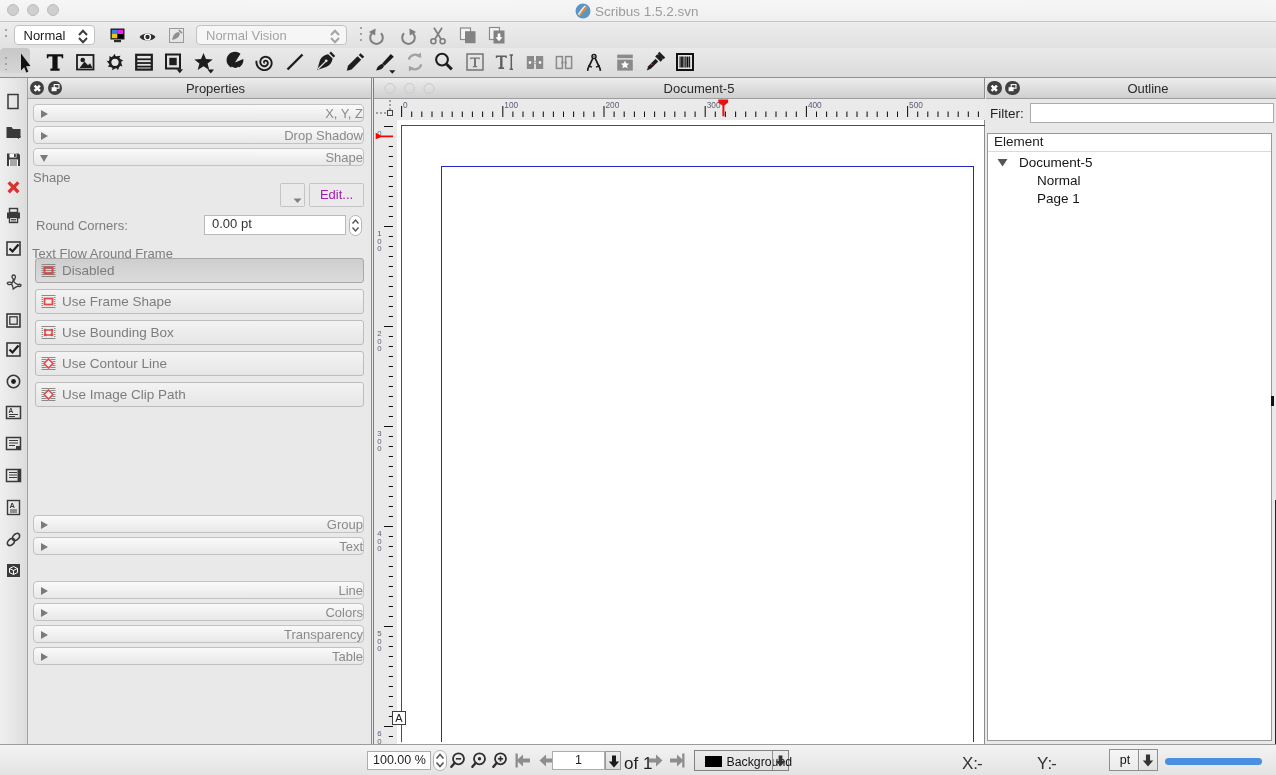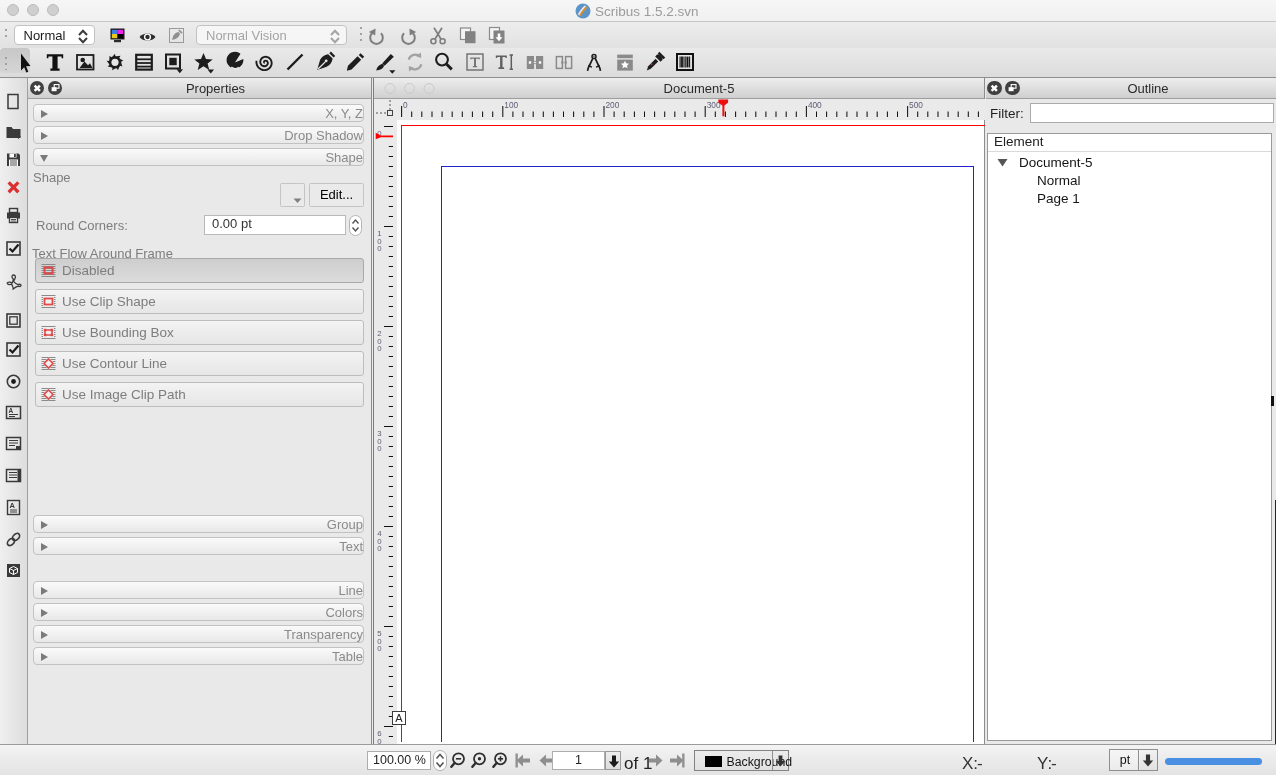--- a/index.html
+++ b/index.html
@@ -355,21 +355,21 @@
         </svg></div>
     <div class="ptitle" style="left:32px; right:0;">Properties</div>
   </div>
   <div class="sec" style="top:26px;"><div class="tri-r"></div>X, Y, Z</div>
   <div class="sec" style="top:48px;"><div class="tri-r"></div>Drop Shadow</div>
   <div class="sec" style="top:70px;"><div class="tri-d"></div>Shape</div>
   <div class="plabel" style="left:5px; top:92px;">Shape</div>
   <div class="pbtn2" style="left:252px; top:105px; width:25px;"><svg width="23" height="22" viewBox="0 0 23 22">
         <path d="M12.5,14.5 h8 l-4,4.5 z" fill="#808080"></path>
       </svg></div>
-  <div class="pbtn2" style="left:281px; top:105px; width:55px; color:#000000; font-size:13px; text-align:center; line-height:22px;">Edit...</div>
+  <div class="pbtn2" style="left:281px; top:105px; width:55px; color:#a21caf; font-size:13px; text-align:center; line-height:22px;">Edit...</div>
   <div class="plabel" style="left:8px; top:140px;">Round Corners:</div>
   <div id="rcinput">0.00 pt</div>
   <div class="pbtn2" style="left:321px; top:136.5px; width:13px; height:21px; border-radius:6.5px; background:#fff; border-color:#b5b5b5;"><svg width="11" height="19" viewBox="0 0 11 19">
         <path d="M2.5,7.5 L5.5,4 L8.5,7.5" fill="none" stroke="#555" stroke-width="1.4"></path>
         <path d="M2.5,11.5 L5.5,15 L8.5,11.5" fill="none" stroke="#555" stroke-width="1.4"></path>
       </svg></div>
   <div class="plabel" style="left:4px; top:168px;">Text Flow Around Frame</div>
   <div id="tfbs">
       <div class="tfb sel" style="top:180px">
         <svg width="15" height="15" viewBox="0 0 15 15">
@@ -389,21 +389,21 @@
           <line x1="0.5" y1="1.5" x2="14.5" y2="1.5" stroke="#8a8a8a" stroke-width="1"></line>
           <line x1="0.5" y1="3.5" x2="14.5" y2="3.5" stroke="#8a8a8a" stroke-width="1"></line>
           <line x1="0.5" y1="5.5" x2="14.5" y2="5.5" stroke="#8a8a8a" stroke-width="1"></line>
           <line x1="0.5" y1="7.5" x2="14.5" y2="7.5" stroke="#8a8a8a" stroke-width="1"></line>
           <line x1="0.5" y1="9.5" x2="14.5" y2="9.5" stroke="#8a8a8a" stroke-width="1"></line>
           <line x1="0.5" y1="11.5" x2="14.5" y2="11.5" stroke="#8a8a8a" stroke-width="1"></line>
           <line x1="0.5" y1="13.5" x2="14.5" y2="13.5" stroke="#8a8a8a" stroke-width="1"></line>
           <rect x="2" y="3" width="11" height="9" fill="#f0f0f0"></rect>
           <rect x="3.5" y="4.5" width="8" height="6" fill="none" stroke="#e04848" stroke-width="1.8"></rect>
         </svg>
-        <span>Use Clip Shape</span>
+        <span>Use Frame Shape</span>
       </div>
       <div class="tfb" style="top:242px">
         <svg width="15" height="15" viewBox="0 0 15 15">
           <line x1="0.5" y1="1.5" x2="14.5" y2="1.5" stroke="#8a8a8a" stroke-width="1"></line>
           <line x1="0.5" y1="3.5" x2="14.5" y2="3.5" stroke="#8a8a8a" stroke-width="1"></line>
           <line x1="0.5" y1="5.5" x2="14.5" y2="5.5" stroke="#8a8a8a" stroke-width="1"></line>
           <line x1="0.5" y1="7.5" x2="14.5" y2="7.5" stroke="#8a8a8a" stroke-width="1"></line>
           <line x1="0.5" y1="9.5" x2="14.5" y2="9.5" stroke="#8a8a8a" stroke-width="1"></line>
           <line x1="0.5" y1="11.5" x2="14.5" y2="11.5" stroke="#8a8a8a" stroke-width="1"></line>
           <line x1="0.5" y1="13.5" x2="14.5" y2="13.5" stroke="#8a8a8a" stroke-width="1"></line>

